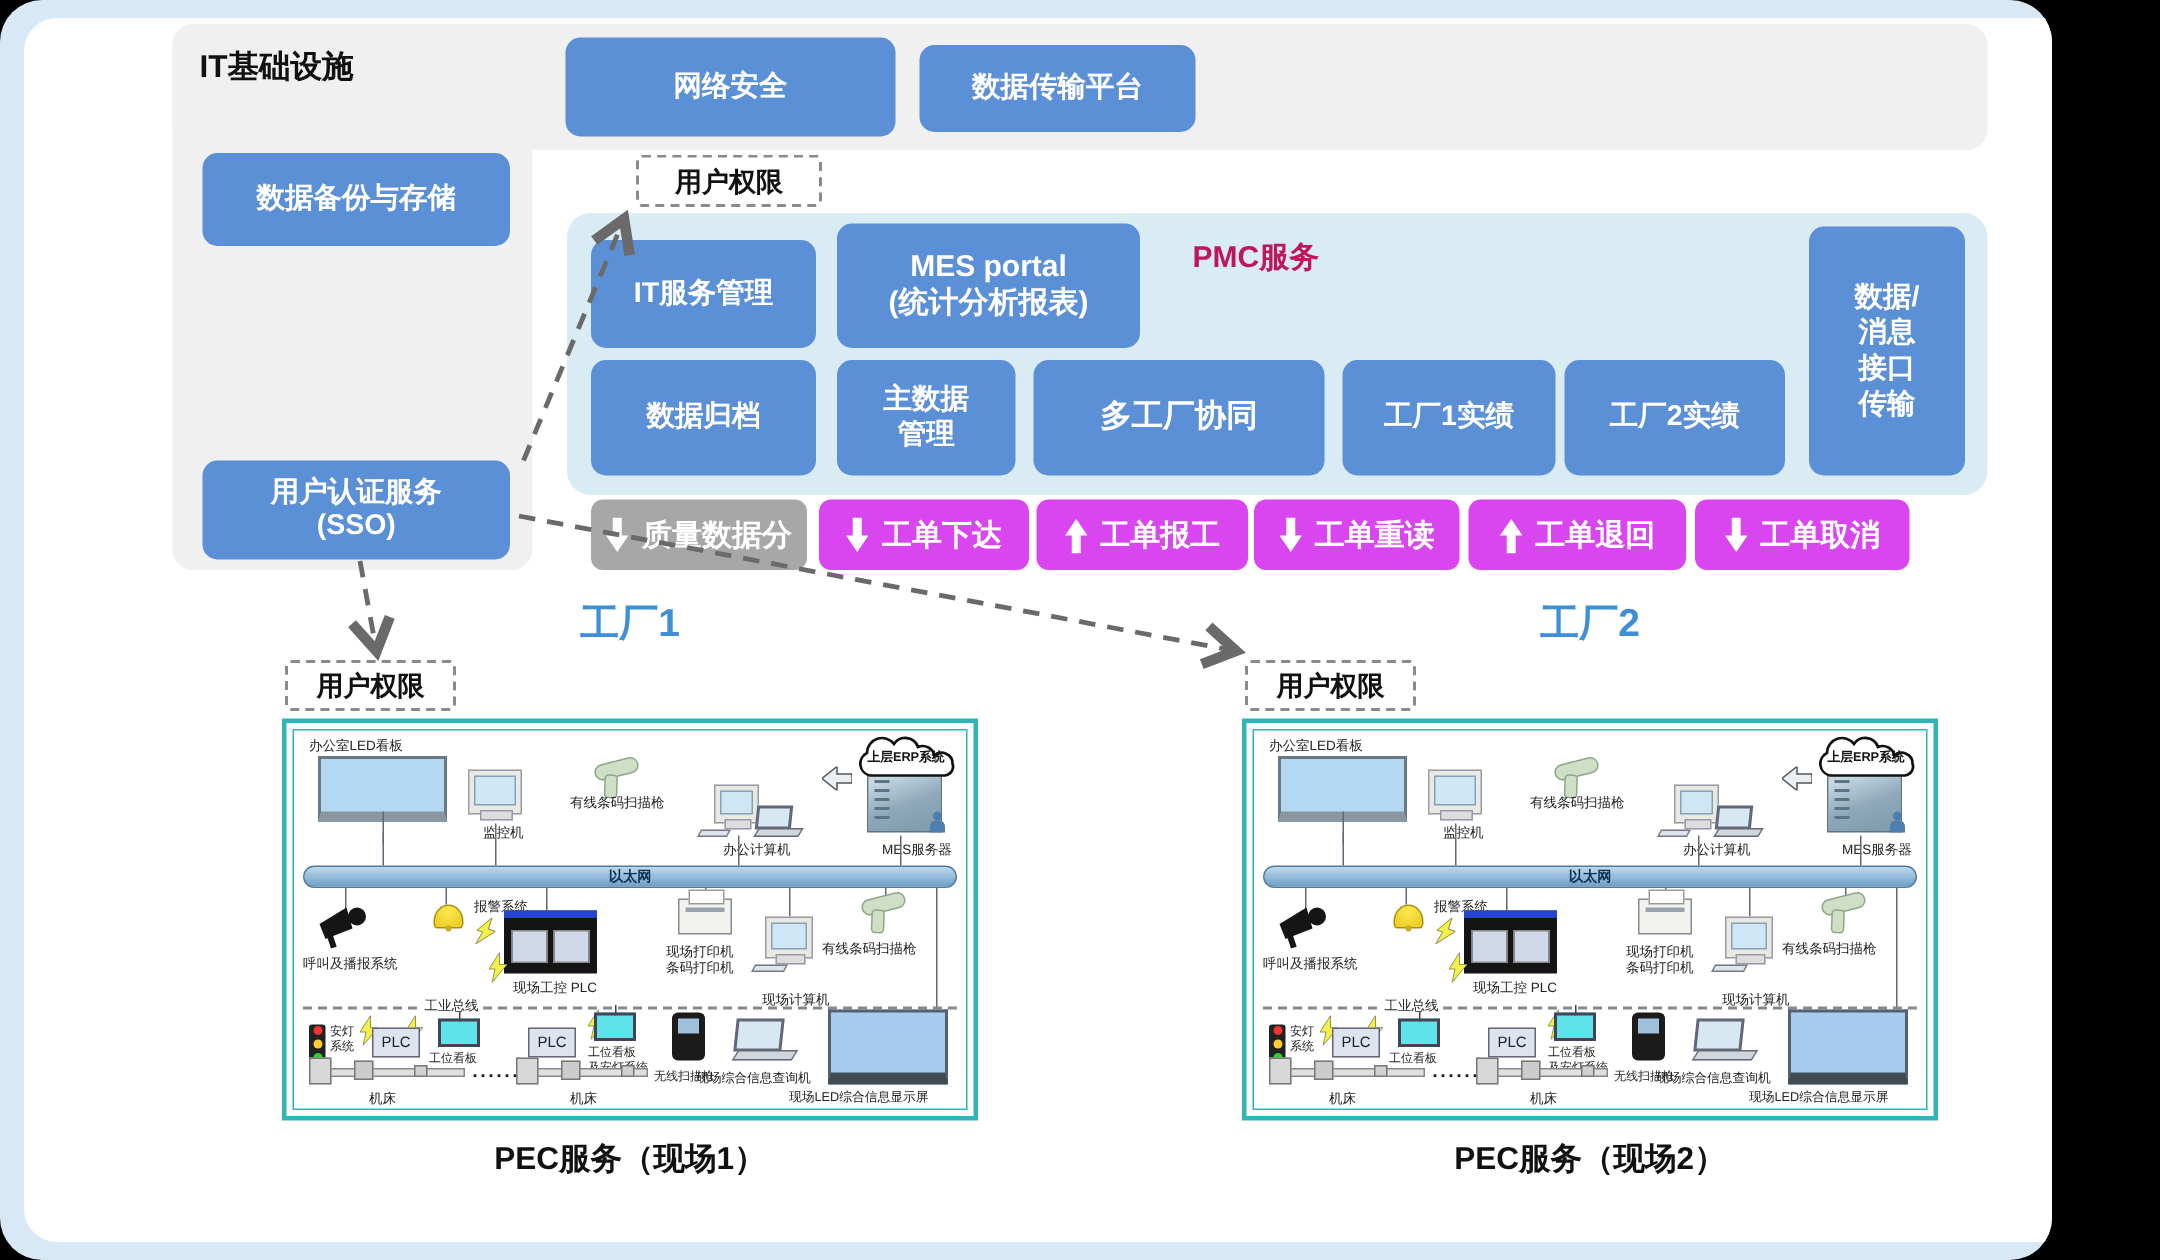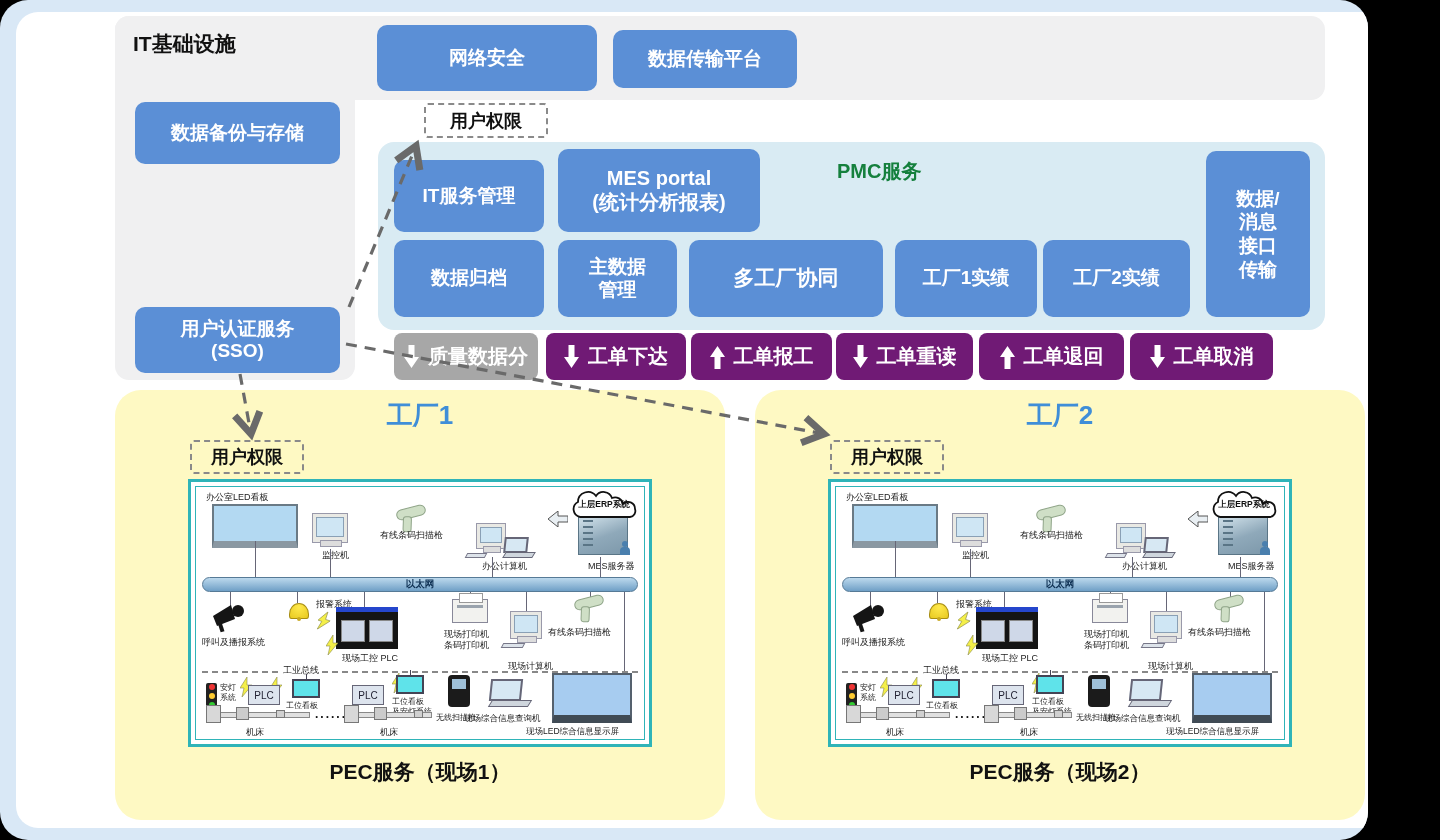--- a/index.html
+++ b/index.html
@@ -18,29 +18,29 @@
   .blue-box { position:absolute; background:#5b8fd6; color:#fff; font-weight:bold; border-radius:10px;
               display:flex; align-items:center; justify-content:center; text-align:center;
               font-size:19px; line-height:1.18; }
   .pre { white-space:pre-line; }
 
   .perm-box { position:absolute; border:2.5px dashed #8a8a8a; border-radius:4px;
               display:flex; align-items:center; justify-content:center;
               font-size:18px; font-weight:bold; color:#111; background:transparent; }
 
   .pmc-panel { position:absolute; left:378px; top:142px; width:947px; height:188px; background:#d9ebf3; border-radius:16px; }
-  .pmc-title { position:absolute; left:795px; top:158px; font-size:20px; font-weight:bold; color:#15803d;margin-left:42px; }
+  .pmc-title { position:absolute; left:795px; top:158px; font-size:20px; font-weight:bold; color:#be185d; }
 
   .action { position:absolute; top:333px; height:47px; border-radius:8px; display:flex; align-items:center;
             justify-content:center; gap:9px; color:#fff; font-weight:bold; font-size:20px; }
-  .action.cyan { background:#701a75;font-family:Liberation Serif, serif; }
+  .action.cyan { background:#d946ef;font-family:Liberation Serif, serif; }
   .action.gray { background:#a7a7a7; }
   .action svg { flex:0 0 auto; }
 
-  .factory { position:absolute; top:390px; width:610px; height:430px; background:#fef9c3; border-radius:26px; }
+  .factory { position:absolute; top:390px; width:610px; height:430px; background:#ffffff; border-radius:26px; }
   .factory-title { position:absolute; left:0; top:8px; width:100%; text-align:center;
                    font-size:26px; font-weight:bold; color:#3f8ed8; }
   .factory .perm-box { left:75px; top:50px; width:114px; height:34px; }
   .pec-label { position:absolute; left:0; top:368px; width:100%; text-align:center;
                font-size:21px; font-weight:bold; color:#111; }
 
   
   .diagram { position:absolute; left:73px; top:89px; width:464px; height:268px;
              border:3px solid #2fb4b8; padding:4px; background:#fff; }
   .diagram-inner { position:relative; width:100%; height:100%; border:1.5px solid #2fb4b8; background:#fff; overflow:hidden; }

